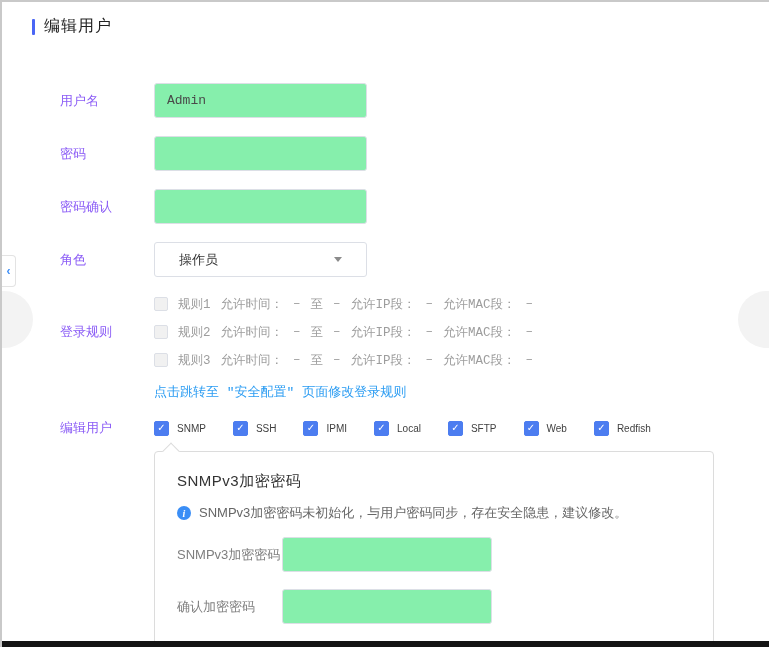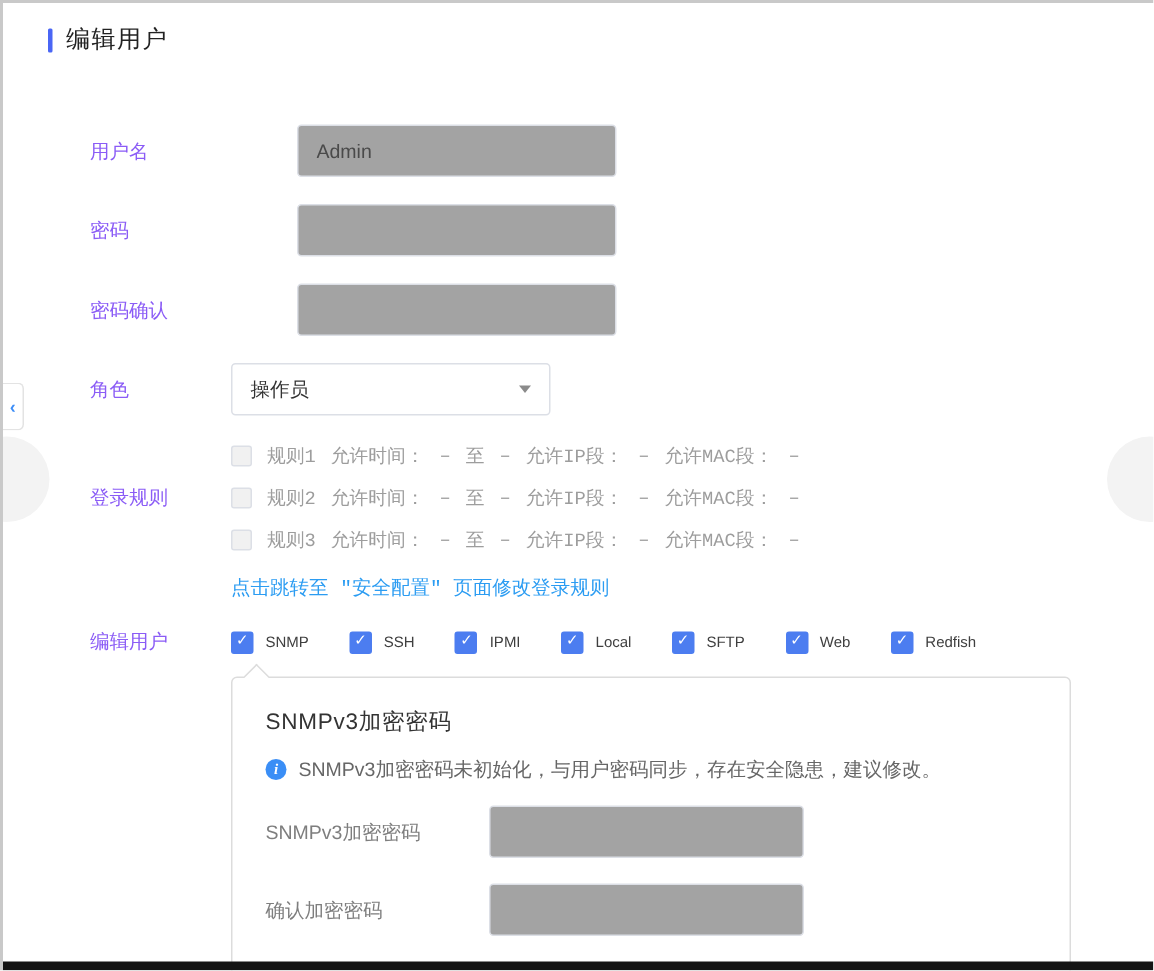--- a/index.html
+++ b/index.html
@@ -16,25 +16,25 @@
   .page-title { font-size: 16px; font-weight: normal; color: #222; letter-spacing: 1px; }
 
   
   .form { margin-top: 46px; }
   .form-row { display: flex; align-items: center; margin: 0 0 18px 58px; }
   .form-row.top-align { align-items: flex-start; }
   .form-label { width: 94px; flex-shrink: 0; color: #8b5cf6; font-size: 13px; }
   .text-input {
     width: 213px; height: 35px; border: 1px solid #dcdfe6; border-radius: 3px;
     padding: 0 12px; font-size: 13px; color: #4a4a4a; outline: none;
-    font-family: Liberation Sans, sans-serif; background: #a3a3a3; margin-left: 44px;
+    font-family: Liberation Mono, monospace; background: #86efac;
   }
   .select-box {
     width: 213px; height: 35px; border: 1px solid #dcdfe6; border-radius: 3px;
-    padding: 0 12px; display: flex; align-items: center; justify-content: space-between;
+    padding: 0 24px; display: flex; align-items: center; justify-content: space-between;
     cursor: pointer; background: #fff;
   }
   .select-value { color: #333; }
   .caret-down { width: 0; height: 0; border-left: 4px solid transparent;
     border-right: 4px solid transparent; border-top: 5px solid #8b8b8b; }
 
   
   .rules-label { margin-top: 28px; }
   .rules-col { display: flex; flex-direction: column; font-family: Liberation Mono, monospace; }
   .rule-line { display: flex; align-items: center; gap: 10px; color: #9d9d9d;

